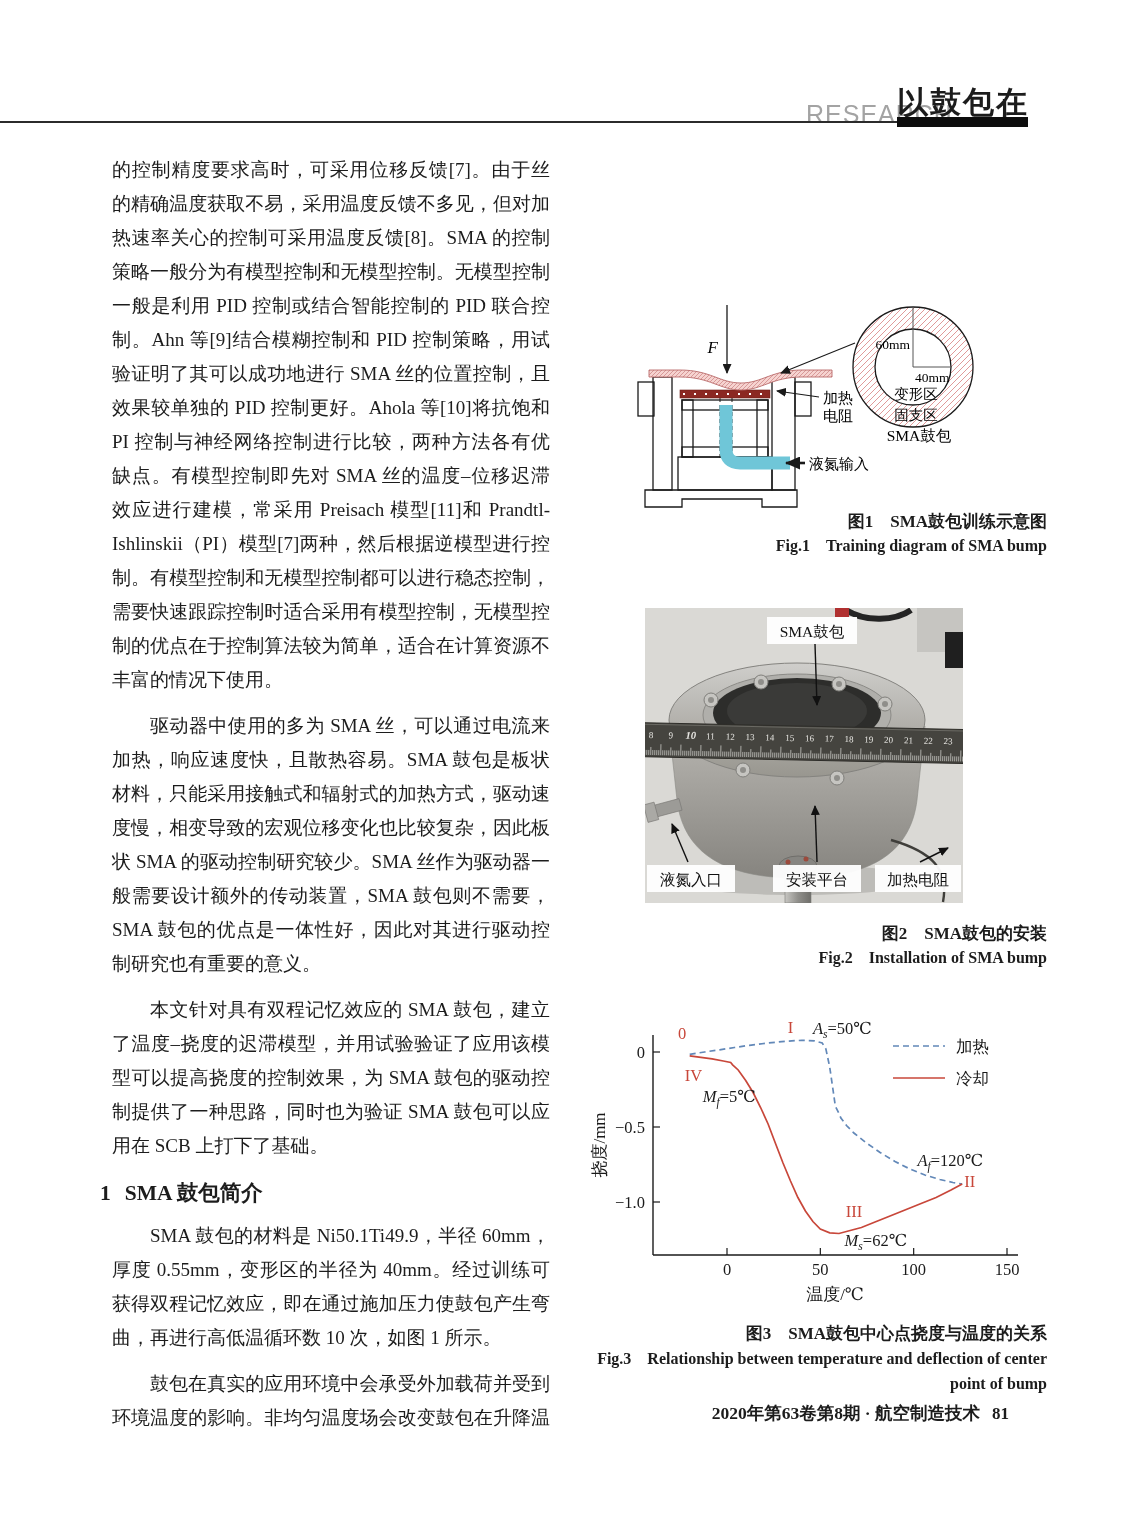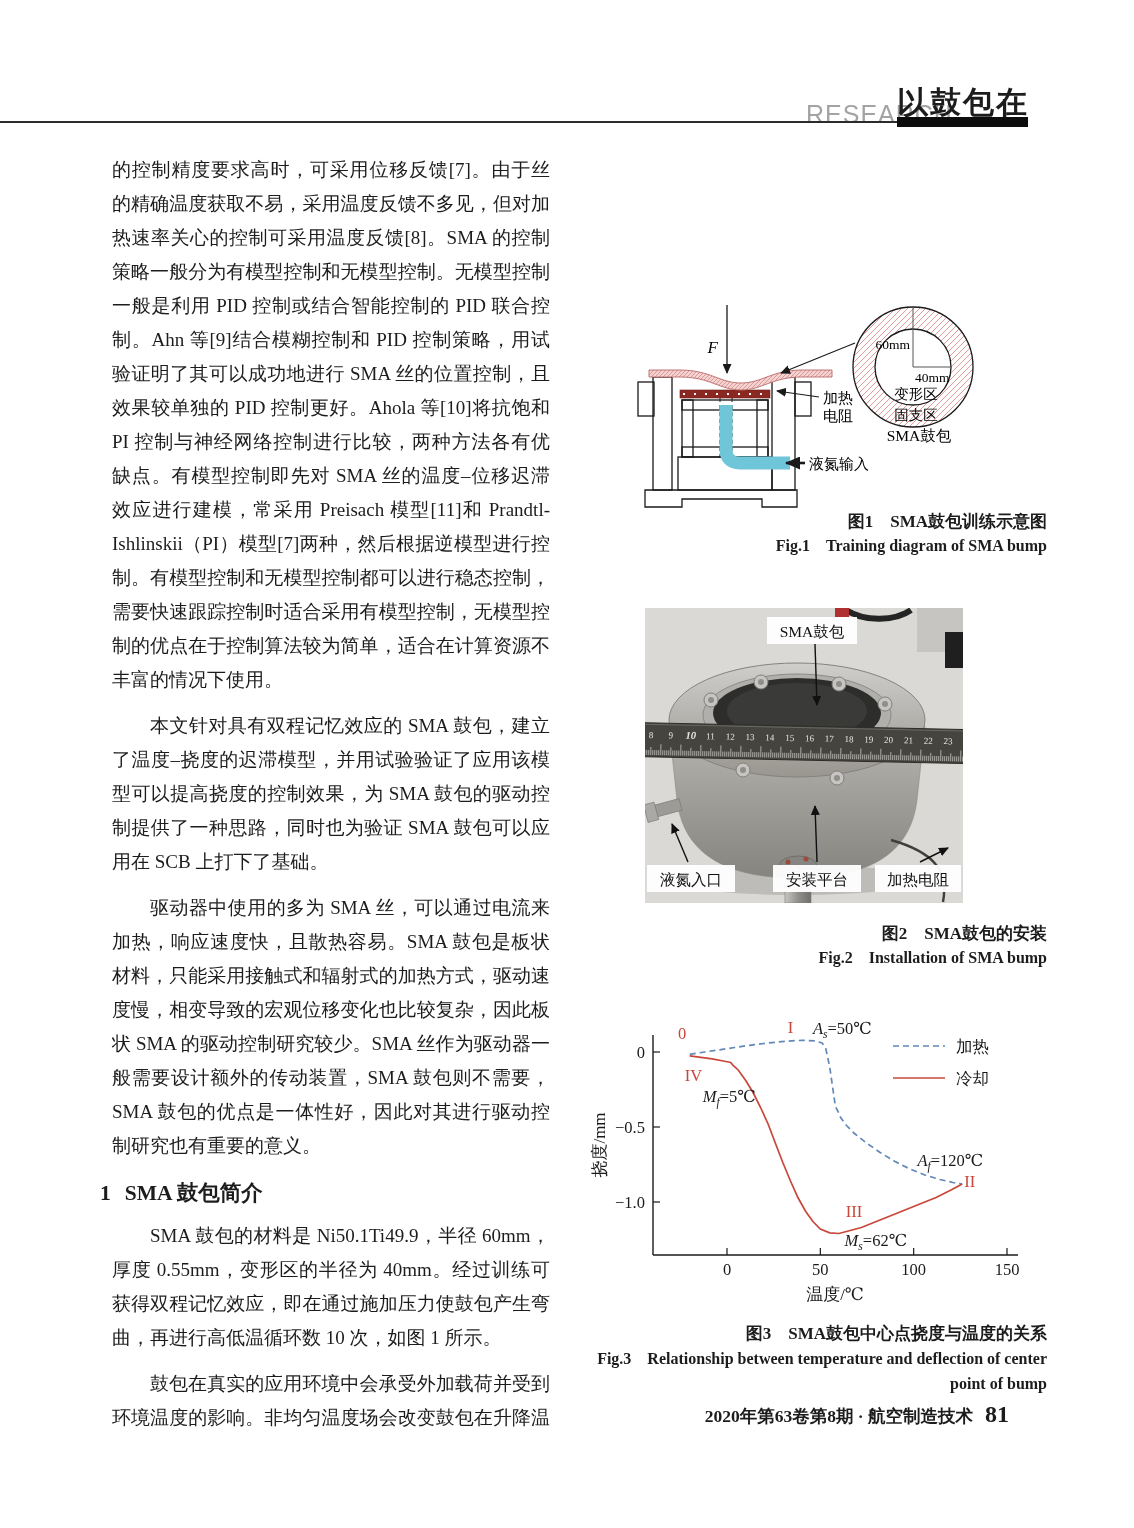--- a/index.html
+++ b/index.html
@@ -19,36 +19,36 @@
   .sec-head .num{margin-right:14px;}
   .col-right-para{position:absolute;left:585px;top:141px;width:462px;}
   
   .figsvg{position:absolute;}
   .cap{position:absolute;left:585px;width:462px;text-align:right;font-weight:bold;}
   .cap-zh{font-size:17px;}
   .cap-en{font-size:16px;}
   
   .footer{position:absolute;left:585px;top:1401px;width:424px;text-align:right;}
   .footer .journal{font-weight:bold;font-size:17.5px;}
-  .footer .pageno{font-weight:bold;font-size:24px;margin-left:12px;}
+  .footer .pageno{font-weight:bold;font-size:17px;margin-left:12px;}
 </style>
 </head>
 <body>
 
 <div class="page">
 
   <div class="hdr-research">RESEARCH</div>
   <div class="hdr-title">以鼓包在</div>
   <div class="hdr-rule"></div>
   <div class="hdr-bar"></div>
 
   <div class="col-left">
     <p class="para noindent">的控制精度要求高时，可采用位移反馈[7]。由于丝的精确温度获取不易，采用温度反馈不多见，但对加热速率关心的控制可采用温度反馈[8]。SMA 的控制策略一般分为有模型控制和无模型控制。无模型控制一般是利用 PID 控制或结合智能控制的 PID 联合控制。Ahn 等[9]结合模糊控制和 PID 控制策略，用试验证明了其可以成功地进行 SMA 丝的位置控制，且效果较单独的 PID 控制更好。Ahola 等[10]将抗饱和 PI 控制与神经网络控制进行比较，两种方法各有优缺点。有模型控制即先对 SMA 丝的温度–位移迟滞效应进行建模，常采用 Preisach 模型[11]和 Prandtl-Ishlinskii（PI）模型[7]两种，然后根据逆模型进行控制。有模型控制和无模型控制都可以进行稳态控制，需要快速跟踪控制时适合采用有模型控制，无模型控制的优点在于控制算法较为简单，适合在计算资源不丰富的情况下使用。</p>
+    <p class="para">驱动器中使用的多为 SMA 丝，可以通过电流来加热，响应速度快，且散热容易。SMA 鼓包是板状材料，只能采用接触式和辐射式的加热方式，驱动速度慢，相变导致的宏观位移变化也比较复杂，因此板状 SMA 的驱动控制研究较少。SMA 丝作为驱动器一般需要设计额外的传动装置，SMA 鼓包则不需要，SMA 鼓包的优点是一体性好，因此对其进行驱动控制研究也有重要的意义。</p>
     <p class="para">本文针对具有双程记忆效应的 SMA 鼓包，建立了温度–挠度的迟滞模型，并用试验验证了应用该模型可以提高挠度的控制效果，为 SMA 鼓包的驱动控制提供了一种思路，同时也为验证 SMA 鼓包可以应用在 SCB 上打下了基础。</p>
-    <p class="para">驱动器中使用的多为 SMA 丝，可以通过电流来加热，响应速度快，且散热容易。SMA 鼓包是板状材料，只能采用接触式和辐射式的加热方式，驱动速度慢，相变导致的宏观位移变化也比较复杂，因此板状 SMA 的驱动控制研究较少。SMA 丝作为驱动器一般需要设计额外的传动装置，SMA 鼓包则不需要，SMA 鼓包的优点是一体性好，因此对其进行驱动控制研究也有重要的意义。</p>
     <h2 class="sec-head"><span class="num">1</span><span>SMA 鼓包简介</span></h2>
     <p class="para">SMA 鼓包的材料是 Ni50.1Ti49.9，半径 60mm，厚度 0.55mm，变形区的半径为 40mm。经过训练可获得双程记忆效应，即在通过施加压力使鼓包产生弯曲，再进行高低温循环数 10 次，如图 1 所示。</p>
     <p class="para">鼓包在真实的应用环境中会承受外加载荷并受到环境温度的影响。非均匀温度场会改变鼓包在升降温过程中的挠曲线，但不影响鼓包的最大变形能力[13]。随</p>
   </div>
 
 
   <svg class="figsvg" style="left:585px;top:283px;" width="462" height="240" viewBox="0 0 462 240">
     <defs>
       <pattern id="platePat" width="4" height="4" patternUnits="userSpaceOnUse">
         <rect width="4" height="4" fill="#f6d3d0"></rect>

